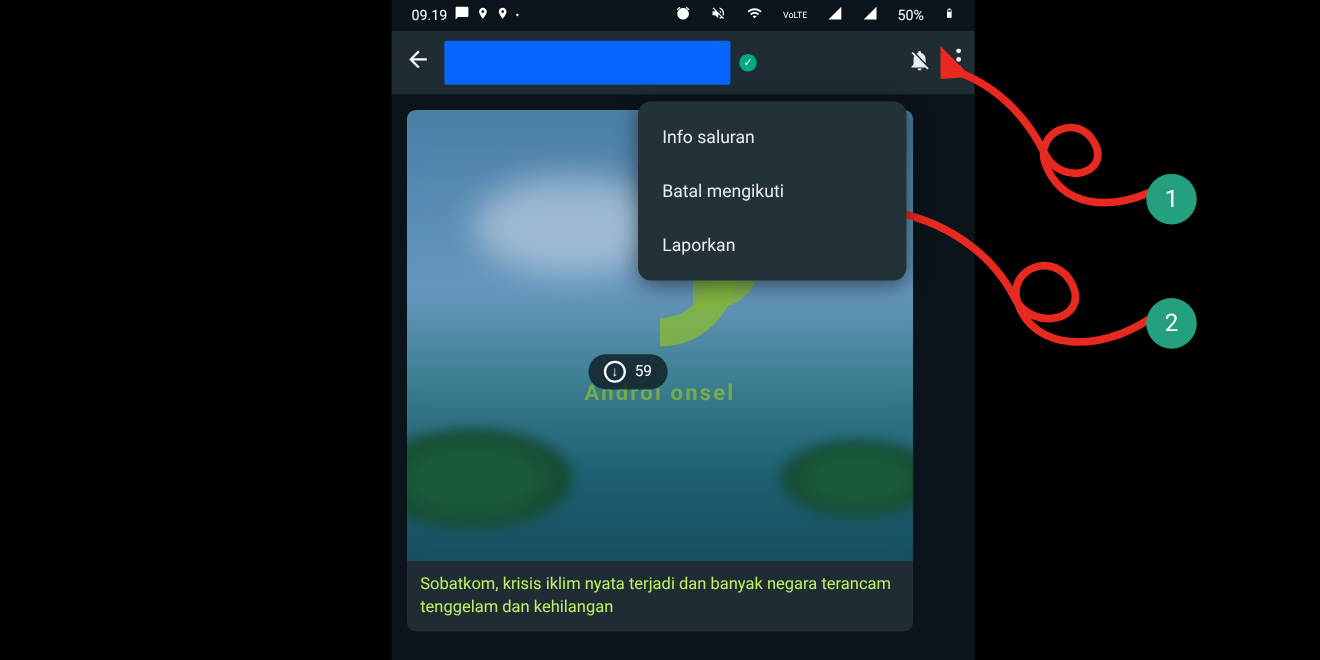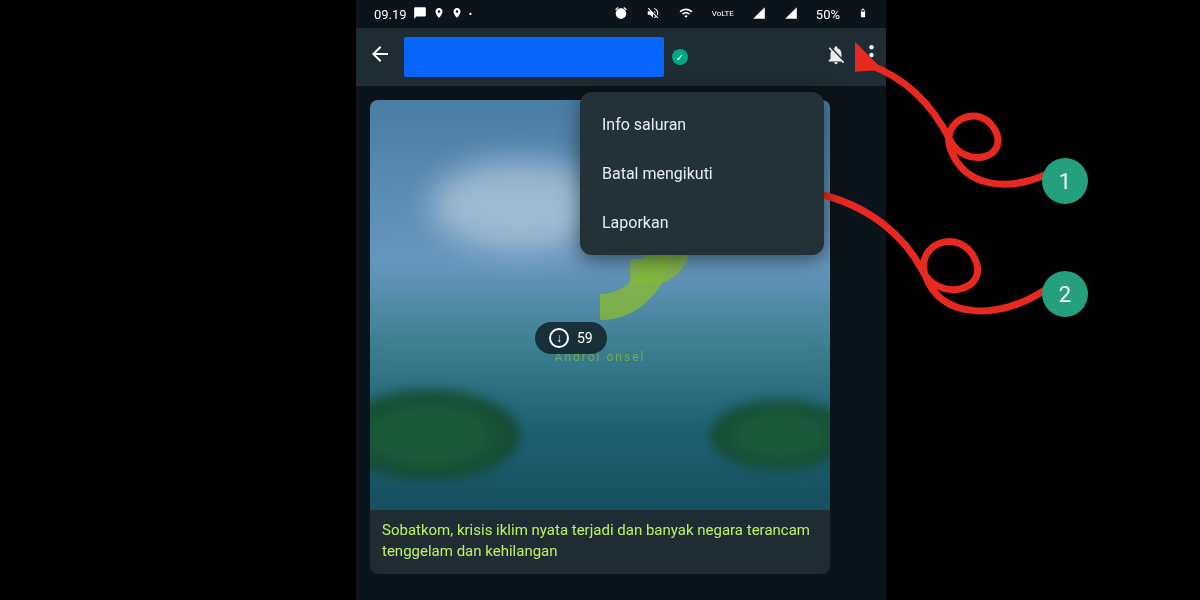--- a/index.html
+++ b/index.html
@@ -175,22 +175,22 @@
       top: 5px;
       width: 60px;
       height: 100px;
       border: 26px solid rgba(132,183,62,0.85);
       border-left: none;
       border-radius: 0 40px 40px 0;
     }
     .wm-text {
       margin-top: 30px;
       color: rgba(132,183,62,0.8);
-      font-size: 12px;
-      font-weight: 400;
+      font-size: 20px;
+      font-weight: 700;
       letter-spacing: 2px;
     }
     .download-pill {
       position: absolute;
       top: 222px;
       left: 165px;
       background: rgba(11,20,26,0.75);
       color: #fff;
       border-radius: 18px;
       padding: 6px 14px;

